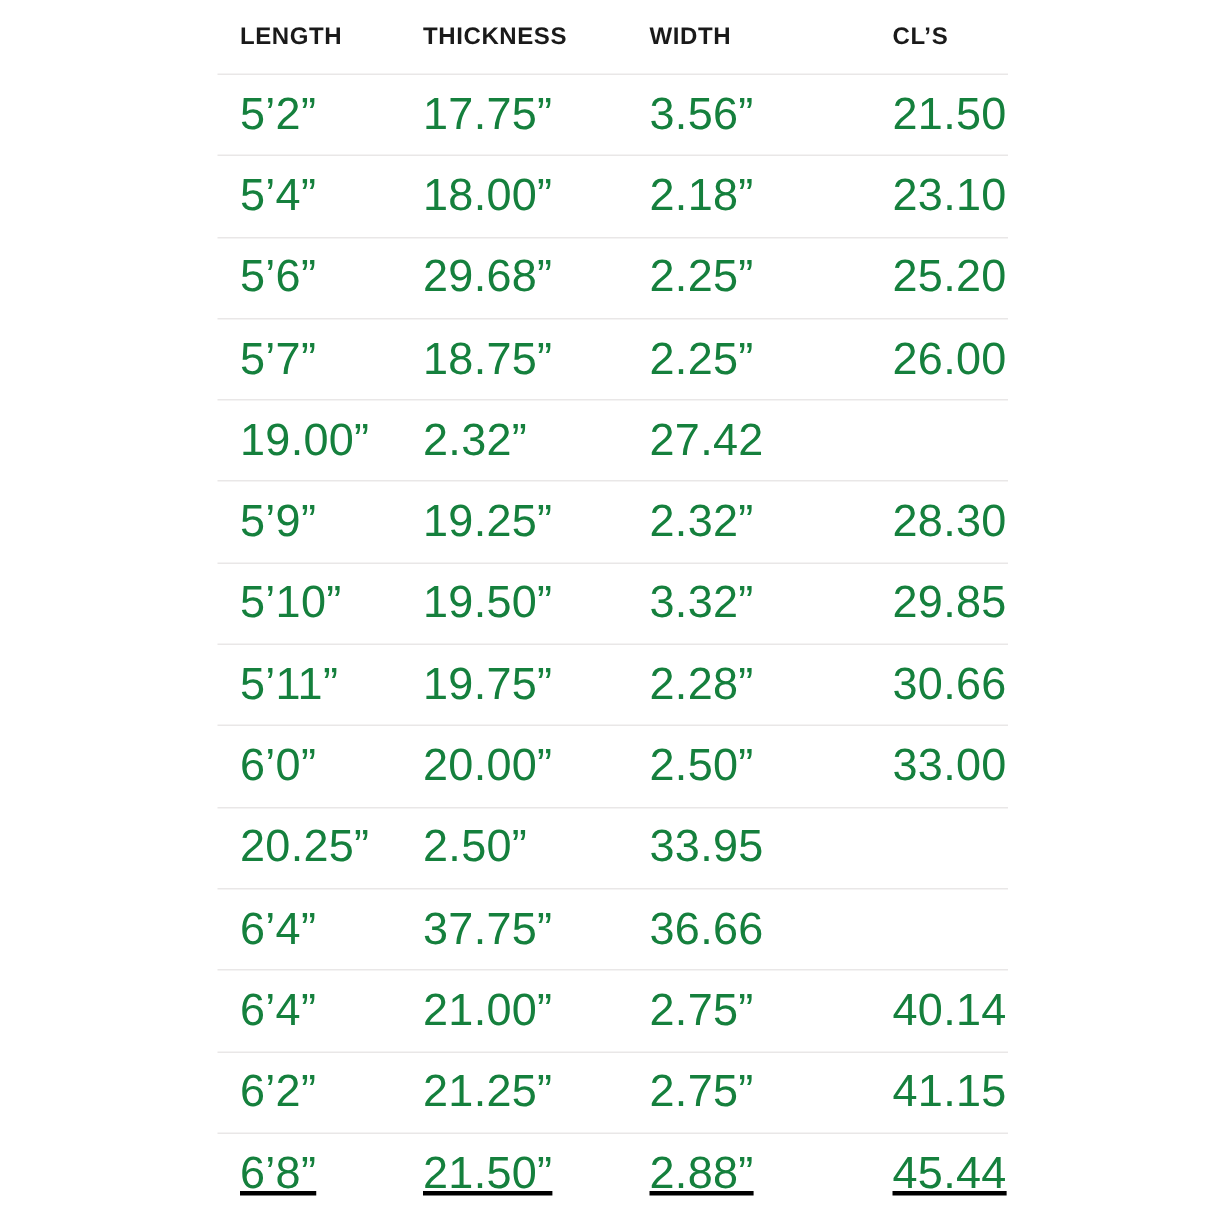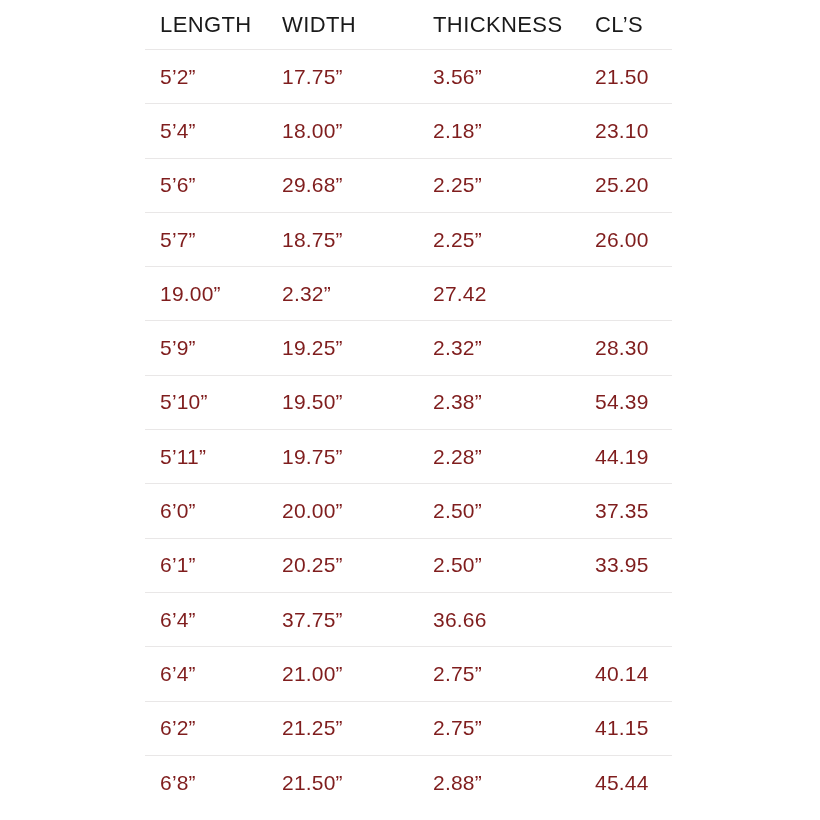--- a/index.html
+++ b/index.html
@@ -24,46 +24,47 @@
     height: 54.3px;
     border-bottom: 1px solid #e9e7e7;
     box-sizing: border-box;
   }
   .row.header {
     height: 50px;
     border-bottom: 1px solid #e9e7e7;
   }
   .row:last-child {
     border-bottom: none;
+    text-decoration: underline;
   }
   .cell {
-    font-size: 21px;
-    color: #7f1d1d;
+    font-size: 30px;
+    color: #15803d;
     letter-spacing: 0.2px;
     white-space: nowrap;
     text-align: left;
   }
   .cell:first-child {
     padding-left: 15px;
   }
   .header .cell {
-    font-size: 22px;
-    font-weight: 400;
+    font-size: 16px;
+    font-weight: 700;
     letter-spacing: 0.4px;
     color: #1a1a1a;
   }
 </style>
 </head>
 <body>
 
 <div class="size-chart">
   <div class="row header">
     <div class="cell">LENGTH</div>
+    <div class="cell">THICKNESS</div>
     <div class="cell">WIDTH</div>
-    <div class="cell">THICKNESS</div>
     <div class="cell">CL’S</div>
   </div>
   <div>
   <div class="row">
     <div class="cell">5’2”</div>
     <div class="cell">17.75”</div>
     <div class="cell">3.56”</div>
     <div class="cell">21.50</div>
   </div>
 
@@ -97,40 +98,39 @@
   <div class="row">
     <div class="cell">5’9”</div>
     <div class="cell">19.25”</div>
     <div class="cell">2.32”</div>
     <div class="cell">28.30</div>
   </div>
 
   <div class="row">
     <div class="cell">5’10”</div>
     <div class="cell">19.50”</div>
-    <div class="cell">2.38”</div>
-    <div class="cell">54.39</div>
+    <div class="cell">3.32”</div>
+    <div class="cell">29.85</div>
   </div>
 
   <div class="row">
     <div class="cell">5’11”</div>
     <div class="cell">19.75”</div>
     <div class="cell">2.28”</div>
-    <div class="cell">44.19</div>
+    <div class="cell">30.66</div>
   </div>
 
   <div class="row">
     <div class="cell">6’0”</div>
     <div class="cell">20.00”</div>
     <div class="cell">2.50”</div>
-    <div class="cell">37.35</div>
+    <div class="cell">33.00</div>
   </div>
 
   <div class="row">
-    <div class="cell">6’1”</div>
     <div class="cell">20.25”</div>
     <div class="cell">2.50”</div>
     <div class="cell">33.95</div>
   </div>
 
   <div class="row">
     <div class="cell">6’4”</div>
     <div class="cell">37.75”</div>
     <div class="cell">36.66</div>
   </div>

